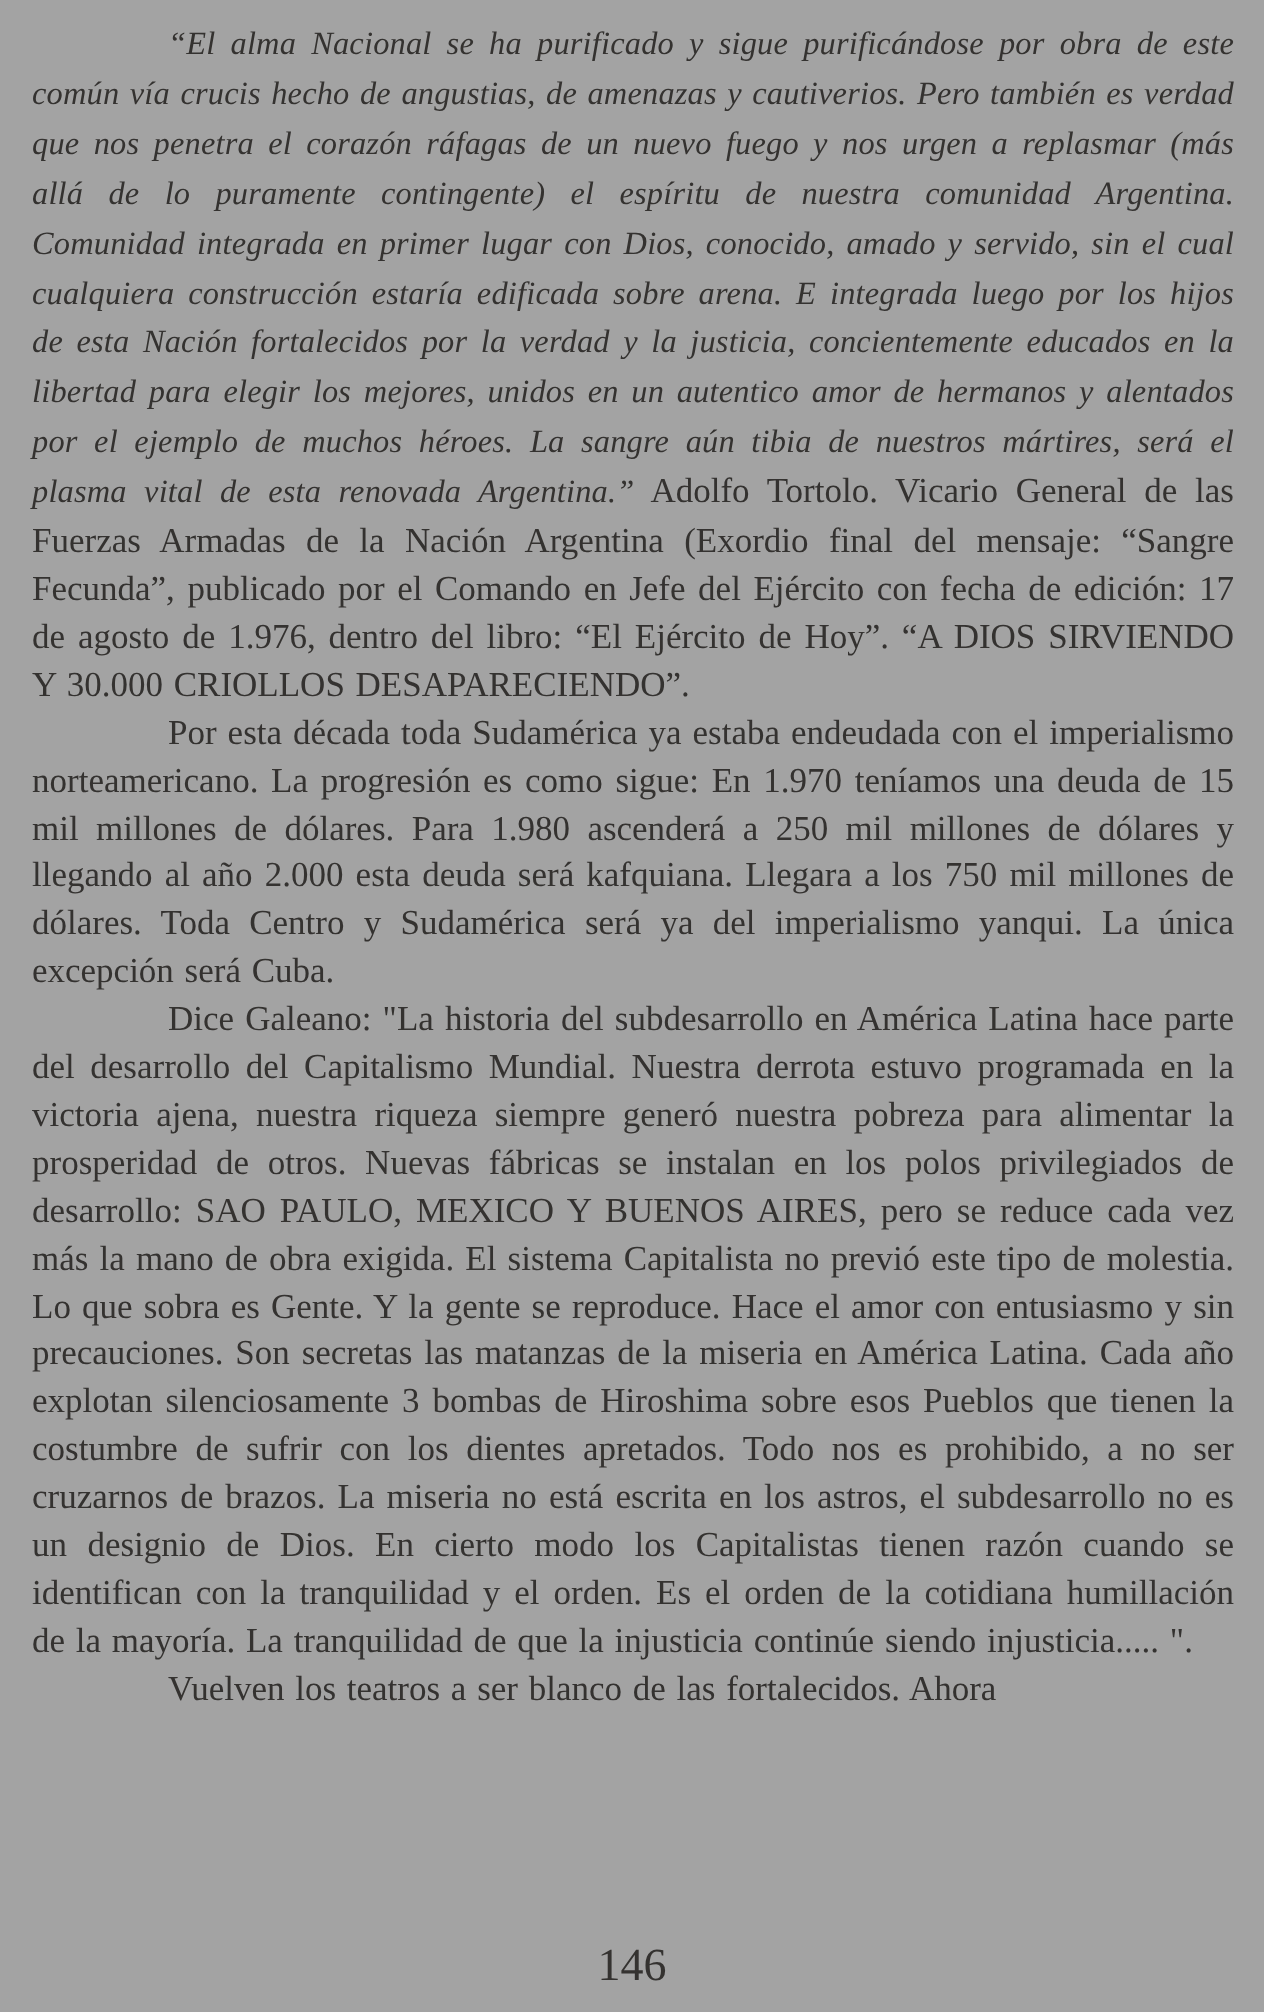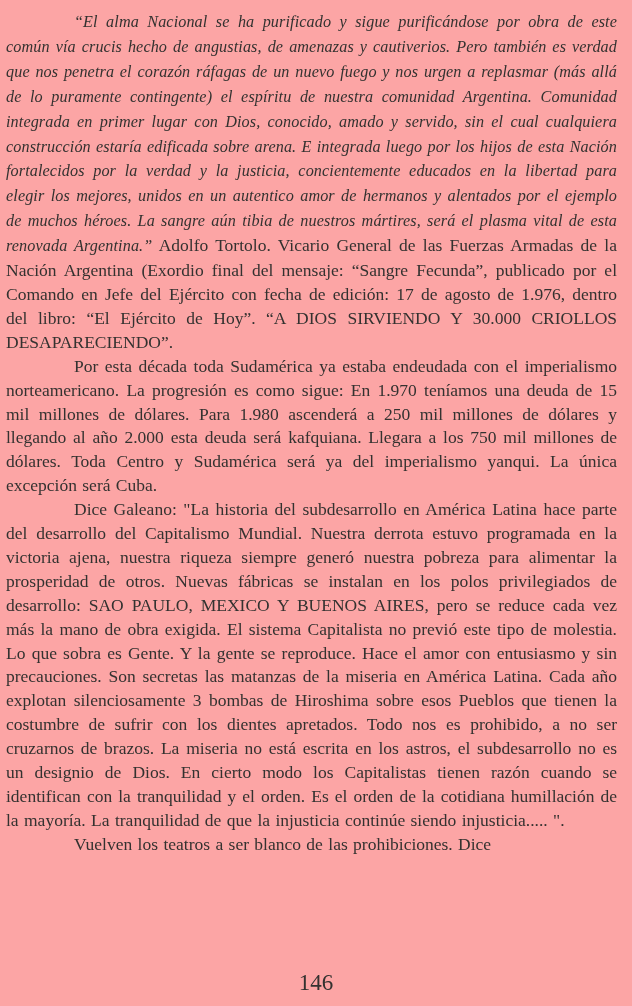--- a/index.html
+++ b/index.html
@@ -4,23 +4,23 @@
 <style>
   html, body {
     margin: 0;
     padding: 0;
     background: #ffffff;
   }
   .page {
     position: relative;
     width: 632px;
     height: 1006px;
-    background: #fca5a5;
+    background: #a3a3a3;
     box-sizing: border-box;
-    padding: 10px 15px 0 6px;
+    padding: 10px 15px 0 16px;
     font-family: "Liberation Serif", "DejaVu Serif", serif;
     color: #343230;
     overflow: hidden;
   }
   .body-text p {
     margin: 0;
     text-align: justify;
     text-indent: 68px;
     font-size: 17.5px;
     line-height: 23.9px;
@@ -48,16 +48,16 @@
 <body>
 
 <div class="page">
   <div class="body-text">
     <p>
       <span class="quote-italic">“El alma Nacional se ha purificado y sigue purificándose por obra de este común vía crucis hecho de angustias, de amenazas y cautiverios. Pero también es verdad que nos penetra el corazón ráfagas de un nuevo fuego y nos urgen a replasmar (más allá de lo puramente contingente) el espíritu de nuestra comunidad Argentina. Comunidad integrada en primer lugar con Dios, conocido, amado y servido, sin el cual cualquiera construcción estaría edificada sobre arena. E integrada luego por los hijos de esta Nación fortalecidos por la verdad y la justicia, concientemente educados en la libertad para elegir los mejores, unidos en un autentico amor de hermanos y alentados por el ejemplo de muchos héroes. La sangre aún tibia de nuestros mártires, será el plasma vital de esta renovada Argentina.”</span>
       <span class="attribution">Adolfo Tortolo. Vicario General de las Fuerzas Armadas de la Nación Argentina (Exordio final del mensaje: “Sangre Fecunda”, publicado por el Comando en Jefe del Ejército con fecha de edición: 17 de agosto de 1.976, dentro del libro: “El Ejército de Hoy”. “A DIOS SIRVIENDO Y 30.000 CRIOLLOS DESAPARECIENDO”.</span>
     </p>
     <p>Por esta década toda Sudamérica ya estaba endeudada con el imperialismo norteamericano. La progresión es como sigue: En 1.970 teníamos una deuda de 15 mil millones de dólares. Para 1.980 ascenderá a 250 mil millones de dólares y llegando al año 2.000 esta deuda será kafquiana. Llegara a los 750 mil millones de dólares. Toda Centro y Sudamérica será ya del imperialismo yanqui. La única excepción será Cuba.</p>
     <p>Dice Galeano: "La historia del subdesarrollo en América Latina hace parte del desarrollo del Capitalismo Mundial. Nuestra derrota estuvo programada en la victoria ajena, nuestra riqueza siempre generó nuestra pobreza para alimentar la prosperidad de otros. Nuevas fábricas se instalan en los polos privilegiados de desarrollo: SAO PAULO, MEXICO Y BUENOS AIRES, pero se reduce cada vez más la mano de obra exigida. El sistema Capitalista no previó este tipo de molestia. Lo que sobra es Gente. Y la gente se reproduce. Hace el amor con entusiasmo y sin precauciones. Son secretas las matanzas de la miseria en América Latina. Cada año explotan silenciosamente 3 bombas de Hiroshima sobre esos Pueblos que tienen la costumbre de sufrir con los dientes apretados. Todo nos es prohibido, a no ser cruzarnos de brazos. La miseria no está escrita en los astros, el subdesarrollo no es un designio de Dios. En cierto modo los Capitalistas tienen razón cuando se identifican con la tranquilidad y el orden. Es el orden de la cotidiana humillación de la mayoría. La tranquilidad de que la injusticia continúe siendo injusticia..... ".</p>
-    <p>Vuelven los teatros a ser blanco de las prohibiciones. Dice</p>
+    <p>Vuelven los teatros a ser blanco de las fortalecidos. Ahora</p>
   </div>
   <div class="page-number">146</div>
 </div>
 
 </body></html>

